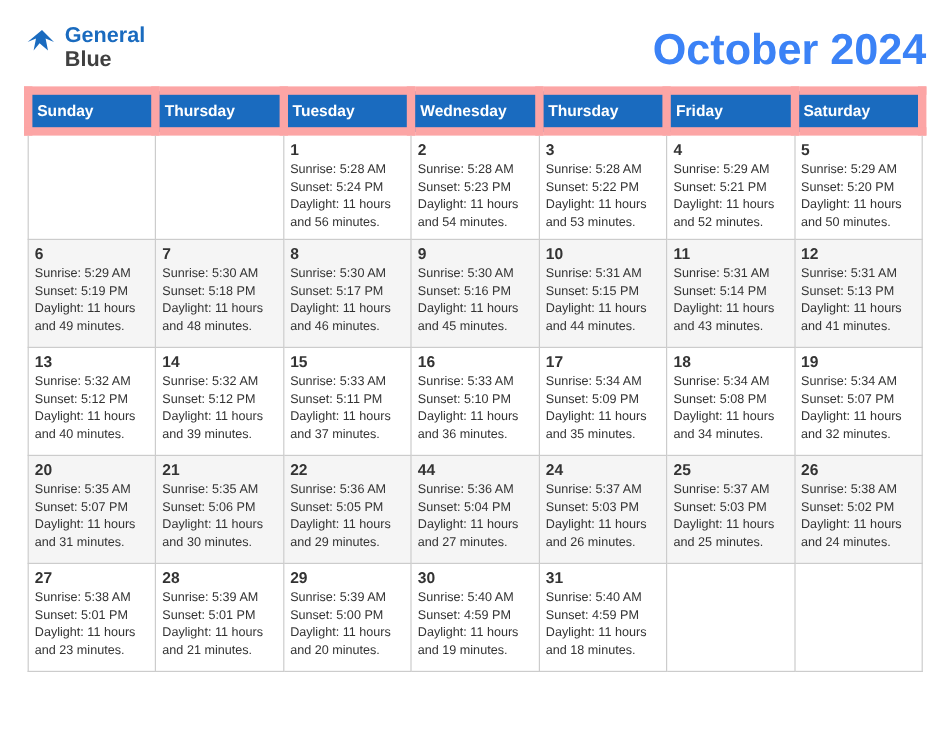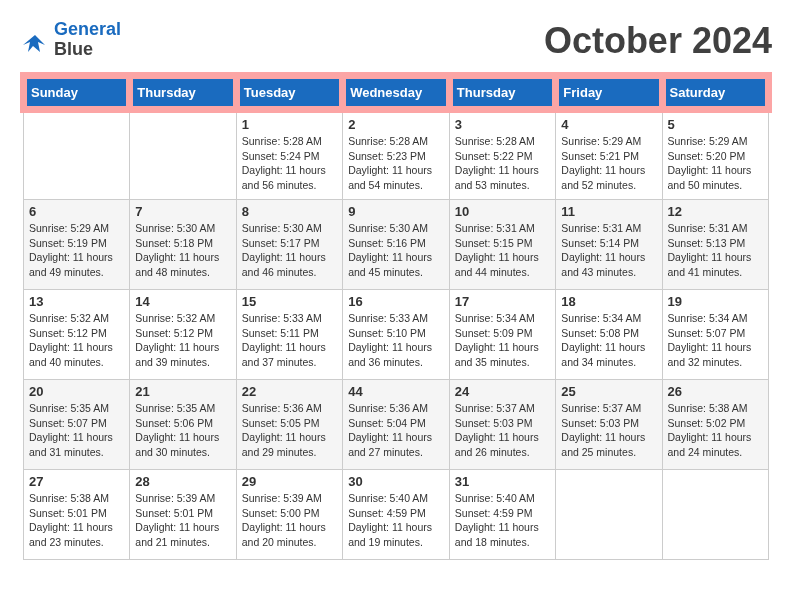--- a/index.html
+++ b/index.html
@@ -11,21 +11,21 @@
       padding: 20px;
     }
     .header {
       display: flex;
       justify-content: space-between;
       align-items: flex-start;
       margin-bottom: 10px;
     }
     .logo {
       display: flex;
-      align-items: flex-end;
+      align-items: flex-start;
       gap: 4px;
     }
     .logo-text {
       font-size: 18px;
       font-weight: bold;
       color: #333;
       line-height: 1.1;
     }
     .logo-text span {
       color: #1a6bbf;
@@ -33,21 +33,21 @@
     .logo-bird {
       width: 30px;
       height: 30px;
     }
     .title-block {
       text-align: right;
     }
     .month-title {
       font-size: 36px;
       font-weight: bold;
-      color: #404040;
+      color: #3b82f6;
       text-align: center;
     }
     .location {
       font-size: 16px;
       color: #555;
     }
     .calendar {
       width: 100%;
       border-collapse: collapse;
       font-size: 11px;

